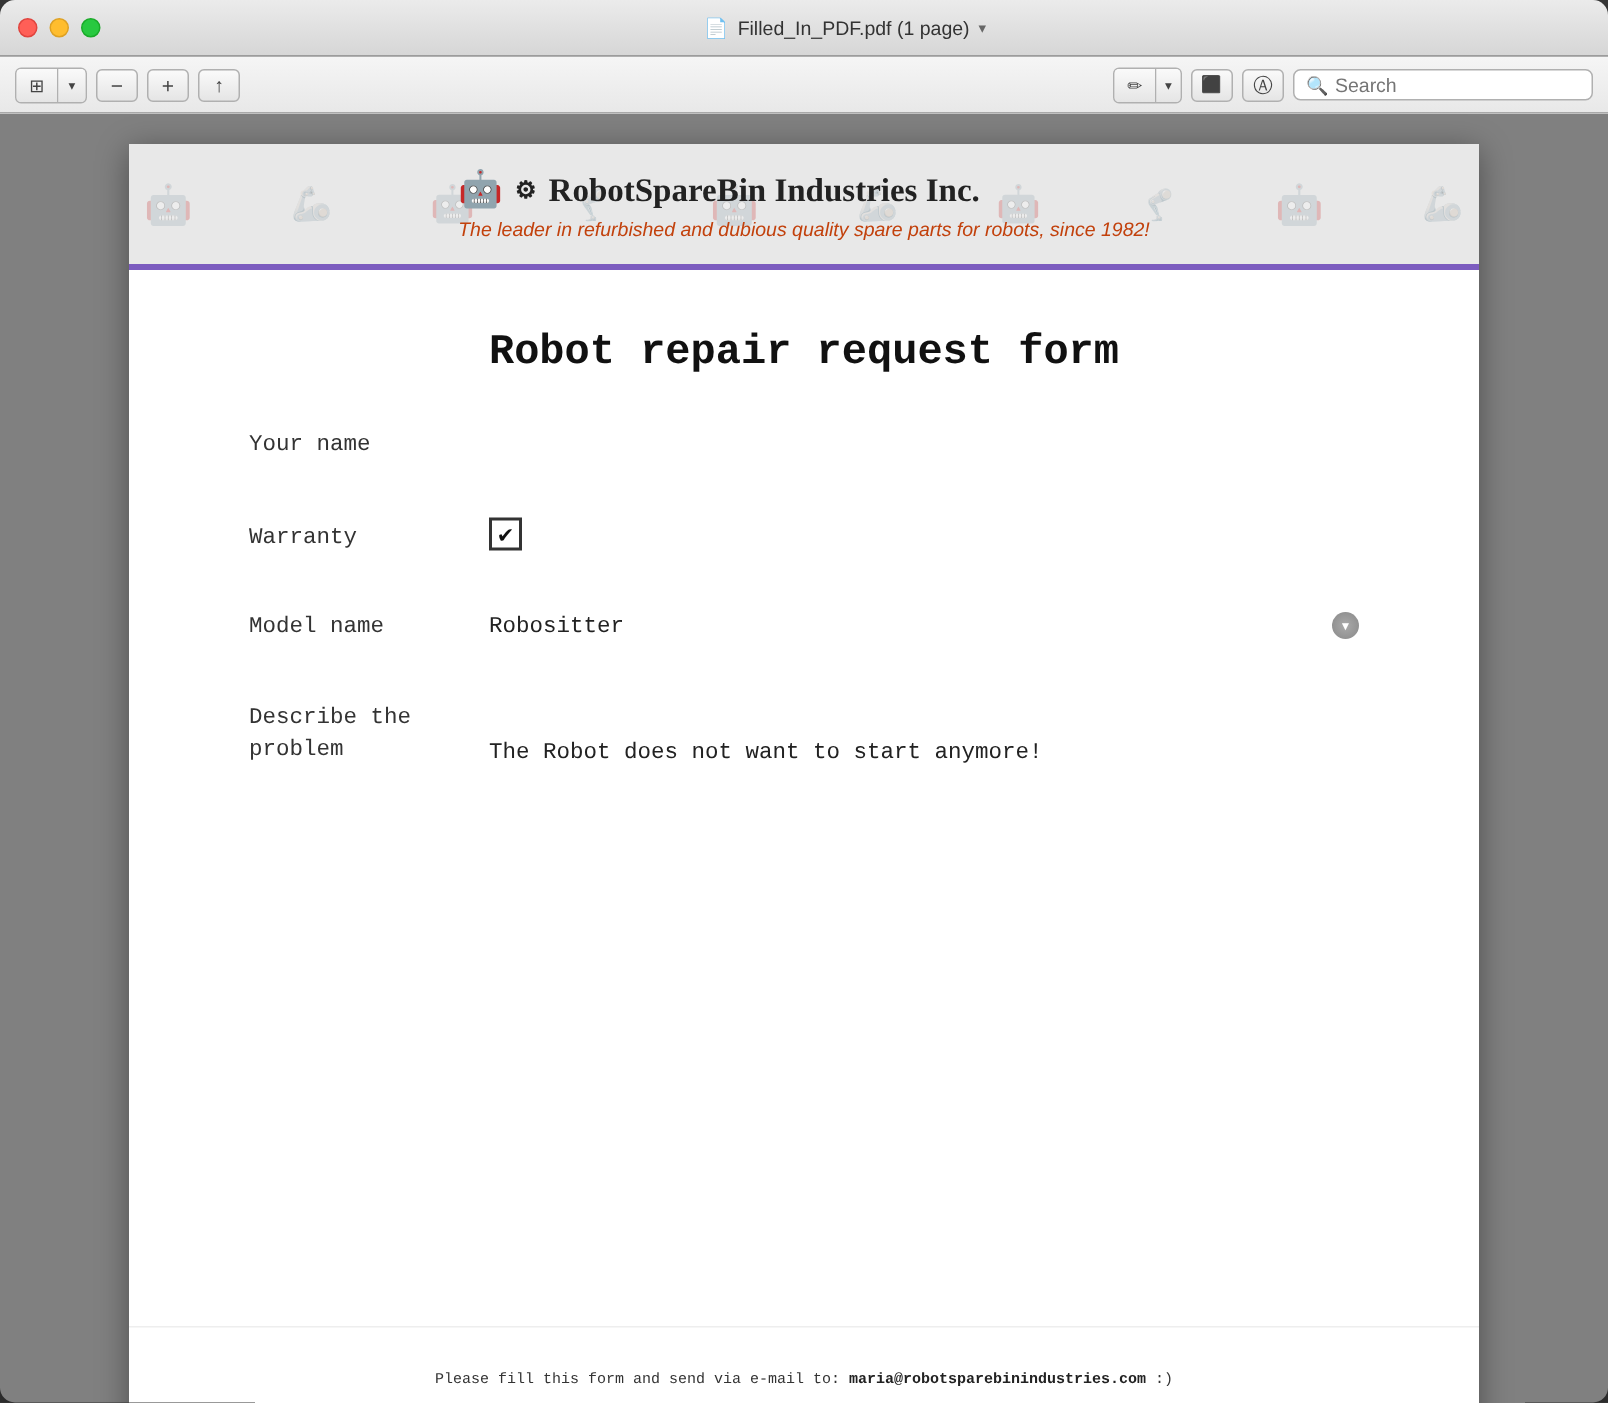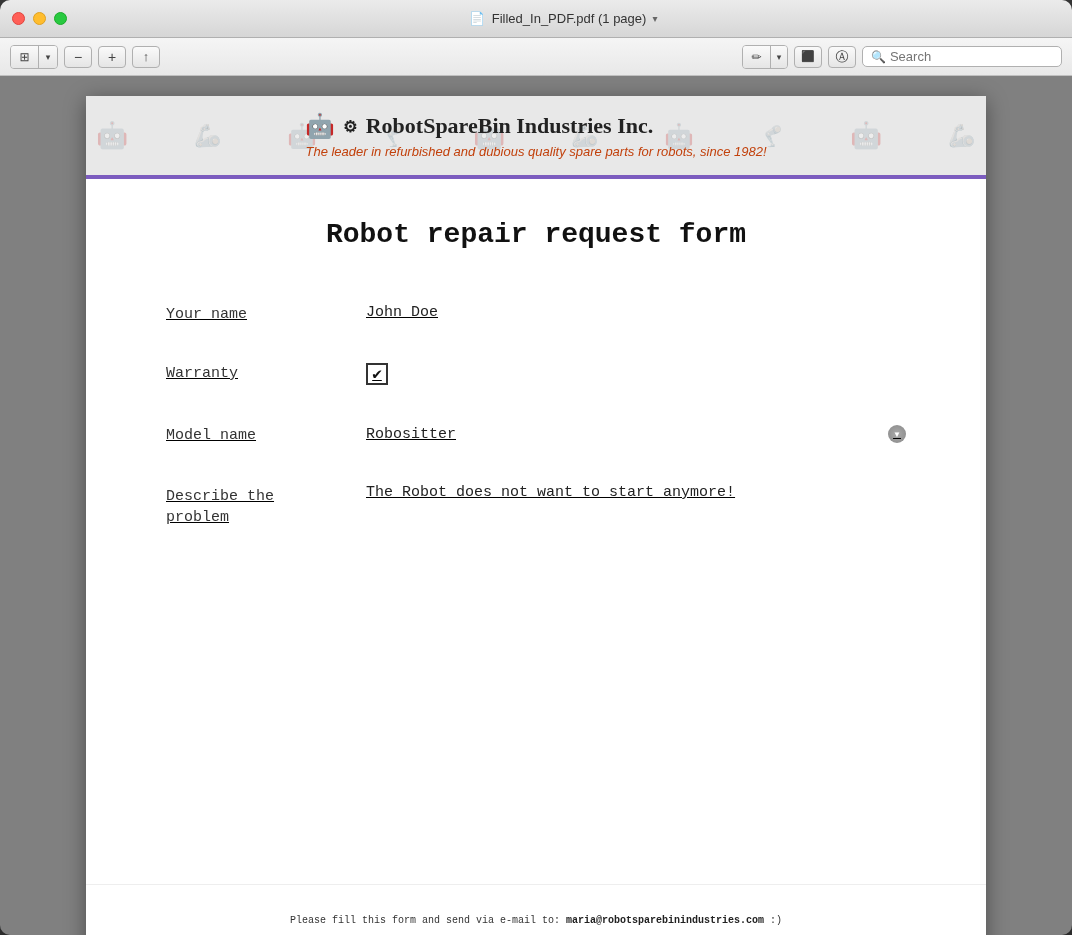--- a/index.html
+++ b/index.html
@@ -235,34 +235,32 @@
       padding: 40px 80px;
       flex: 1;
     }
 
     .pdf-title {
       text-align: center;
       font-size: 28px;
       font-family: 'Courier New', monospace;
       font-weight: bold;
       color: #111;
-      margin-bottom: 54px;
+      margin-bottom: 35px;
     }
 
     .pdf-form {
       display: flex;
       flex-direction: column;
       gap: 40px;
     }
 
     .form-row {
       display: flex;
-      align-items: flex-start;
-      gap: 40px;
-      text-decoration: underline;
+      align-items: flex-end;
     }
 
     .form-label {
       width: 160px;
       font-size: 15px;
       color: #333;
       font-family: 'Courier New', monospace;
       flex-shrink: 0;
       padding-top: 2px;
     }
@@ -426,21 +424,20 @@
         </div>
       </div>
 
       <div class="pdf-body">
         <div class="pdf-title">Robot repair request form</div>
 
         <div class="pdf-form">
 
           <div class="form-row">
             <div class="form-label">Your name</div>
-            <div class="form-value">John Doe</div>
           </div>
 
           <div class="form-row">
             <div class="form-label">Warranty</div>
             <div class="form-value warranty-row">
               <div class="checkbox-box">
                 <span class="checkbox-check">✔</span>
               </div>
             </div>
           </div>

